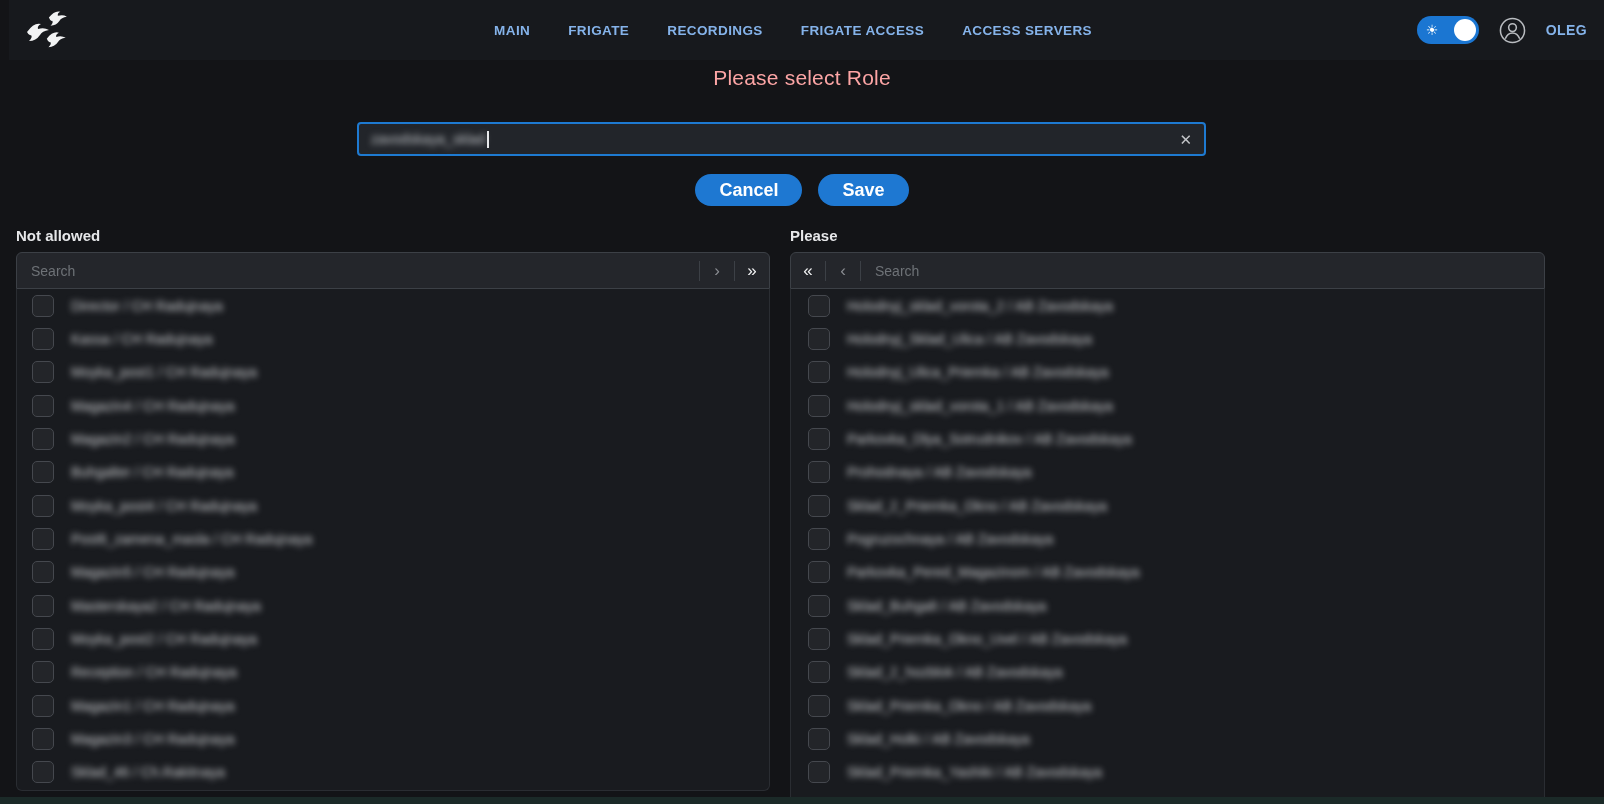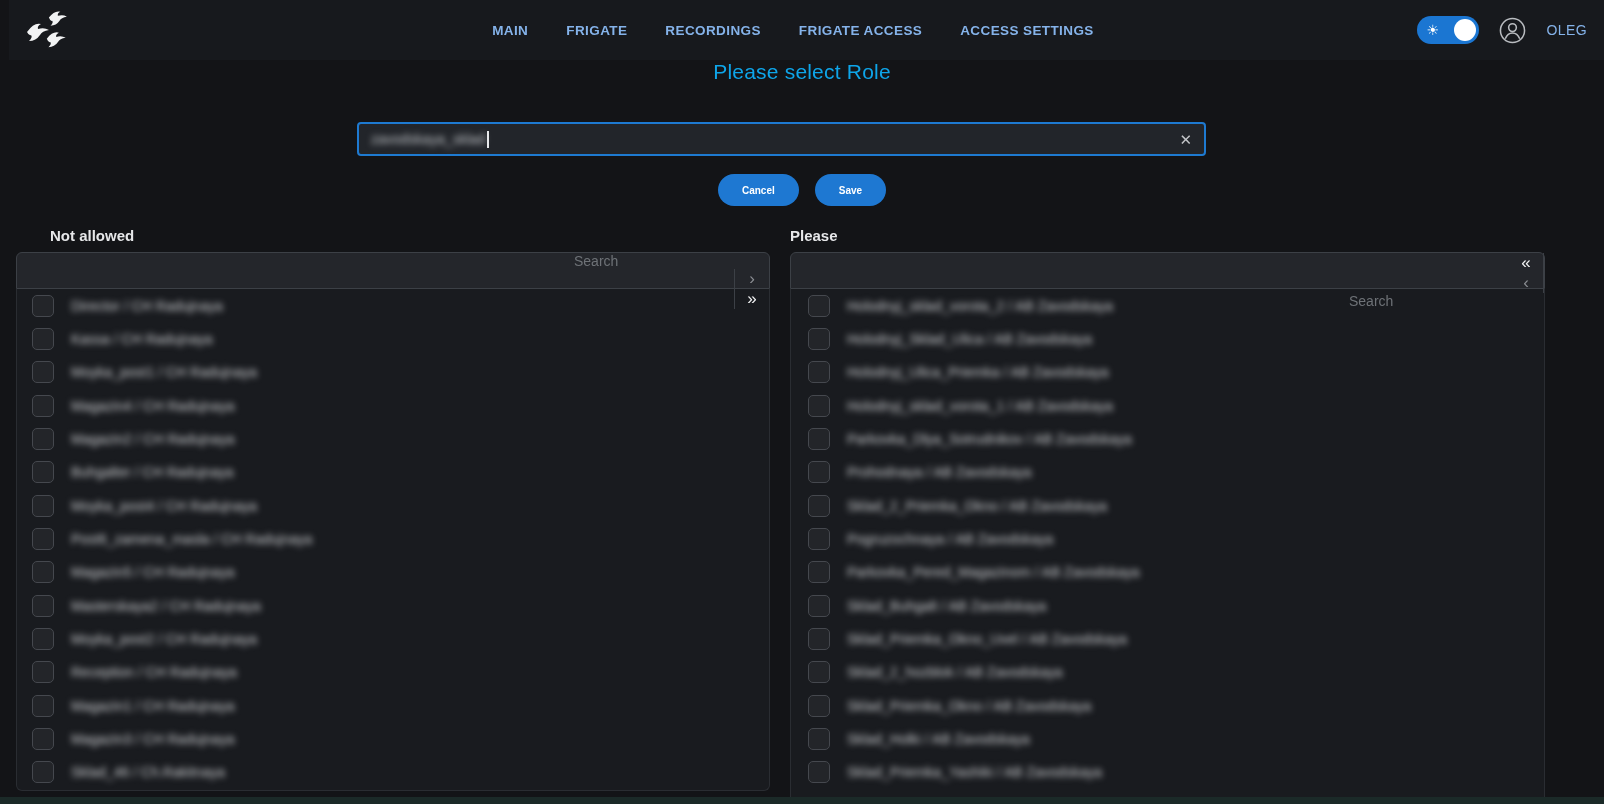--- a/index.html
+++ b/index.html
@@ -33,26 +33,26 @@
   .toggle {
     width:62px; height:28px; border-radius:14px; background:#1b76d2;
     position:relative; display:flex; align-items:center; cursor:pointer;
   }
   .toggle .sun { color:#fff; font-size:14px; margin-left:9px; line-height:1; }
   .toggle .knob {
     position:absolute; right:3px; top:3px; width:22px; height:22px;
     border-radius:50%; background:#fff;
   }
   .user-icon { width:27px; height:27px; }
-  .user-name { color:#85b3ea; font-size:14px; font-weight:400; letter-spacing:.4px; }
+  .user-name { color:#85b3ea; font-size:14px; font-weight:700; letter-spacing:.4px; }
 
   
   .page-title {
-    position:absolute; top:60px; left:0; width:1604px; text-align:center;
-    color:#0ea5e9; font-size:21px; font-weight:300; letter-spacing:.2px;
+    position:absolute; top:66px; left:0; width:1604px; text-align:center;
+    color:#fca5a5; font-size:21px; font-weight:300; letter-spacing:.2px;
   }
   .role-input {
     position:absolute; left:357px; top:122px; width:849px; height:34px;
     background:#22252a; border:2px solid #1e7ad1; border-radius:4px;
     display:flex; align-items:center; padding:0 12px; cursor:text;
   }
   .role-value {
     color:#bfc2c6; font-size:14px; filter:blur(3px); white-space:nowrap;
   }
   .caret { width:2px; height:17px; background:#e8eaec; margin-left:2px; filter:blur(.6px); }
@@ -60,35 +60,35 @@
     position:absolute; right:12px; top:50%; transform:translateY(-50%);
     color:#c3c5c8; font-size:15px; cursor:pointer; line-height:1;
   }
   .btn-row {
     position:absolute; top:174px; left:0; width:1604px; height:32px;
     display:flex; justify-content:center; gap:16px;
   }
   .btn {
     height:32px; border:none; border-radius:16px; background:#1e78d2;
     color:#fff; font-family:"Liberation Sans",sans-serif;
-    font-size:10px; font-weight:700; padding:0 24px; cursor:pointer;
+    font-size:18px; font-weight:700; padding:0 24px; cursor:pointer;
   }
 
   
   .panel-title { position:absolute; font-size:15px; font-weight:700; color:#e6e7e9; }
-  .panel-title.left  { left:16px;  top:227px;margin-left:34px; }
+  .panel-title.left  { left:16px;  top:227px; }
   .panel-title.right { left:790px; top:227px; }
 
   .panel { position:absolute; top:252px; border-radius:6px; }
   .panel.left  { left:16px;  width:754px; height:539px; }
   .panel.right { left:790px; width:755px; height:552px; }
 
   .search-row {
     height:37px; background:#24262b; border:1px solid #3c4046;
-    border-radius:6px 6px 0 0; display:flex; align-items:flex-end;flex-direction:column;
+    border-radius:6px 6px 0 0; display:flex; align-items:center;
   }
   .search-input {
     flex:1; background:transparent; border:none; outline:none;
     color:#c9cbce; font-family:"Liberation Sans",sans-serif; font-size:14px;
     padding:0 14px;
   }
   .search-input::placeholder { color:#6e7277; }
   .arrow-btn {
     width:35px; display:flex; align-items:center; justify-content:center;
     border-left:1px solid #3c4046; cursor:pointer; font-size:17px;
@@ -133,21 +133,21 @@
       <path d="M24 12 Q31 3 38 5 Q34 7 35 10 Q41 8 46 11 Q39 12 37 16 Q33 22 26 22 Q30 18 28 16 Q26 17 24 12 Z" transform="scale(0.82) translate(10,2)"></path>
       <path d="M22 32 Q29 23 36 25 Q32 27 33 30 Q39 28 44 31 Q37 32 35 36 Q31 42 24 42 Q28 38 26 36 Q24 37 22 32 Z" transform="scale(0.86) translate(8,6)"></path>
     </g>
   </svg>
 
   <div class="nav-center">
     <span class="nav-link">MAIN</span>
     <span class="nav-link">FRIGATE</span>
     <span class="nav-link">RECORDINGS</span>
     <span class="nav-link">FRIGATE ACCESS</span>
-    <span class="nav-link">ACCESS SETTINGS</span>
+    <span class="nav-link">ACCESS SERVERS</span>
   </div>
 
   <div class="nav-right">
     <div class="toggle">
       <span class="sun">☀</span>
       <span class="knob"></span>
     </div>
     <svg class="user-icon" viewBox="0 0 28 28">
       <circle cx="14" cy="14" r="12.5" fill="none" stroke="#b9bcc0" stroke-width="1.6"></circle>
       <circle cx="14" cy="11" r="4" fill="none" stroke="#b9bcc0" stroke-width="1.6"></circle>

